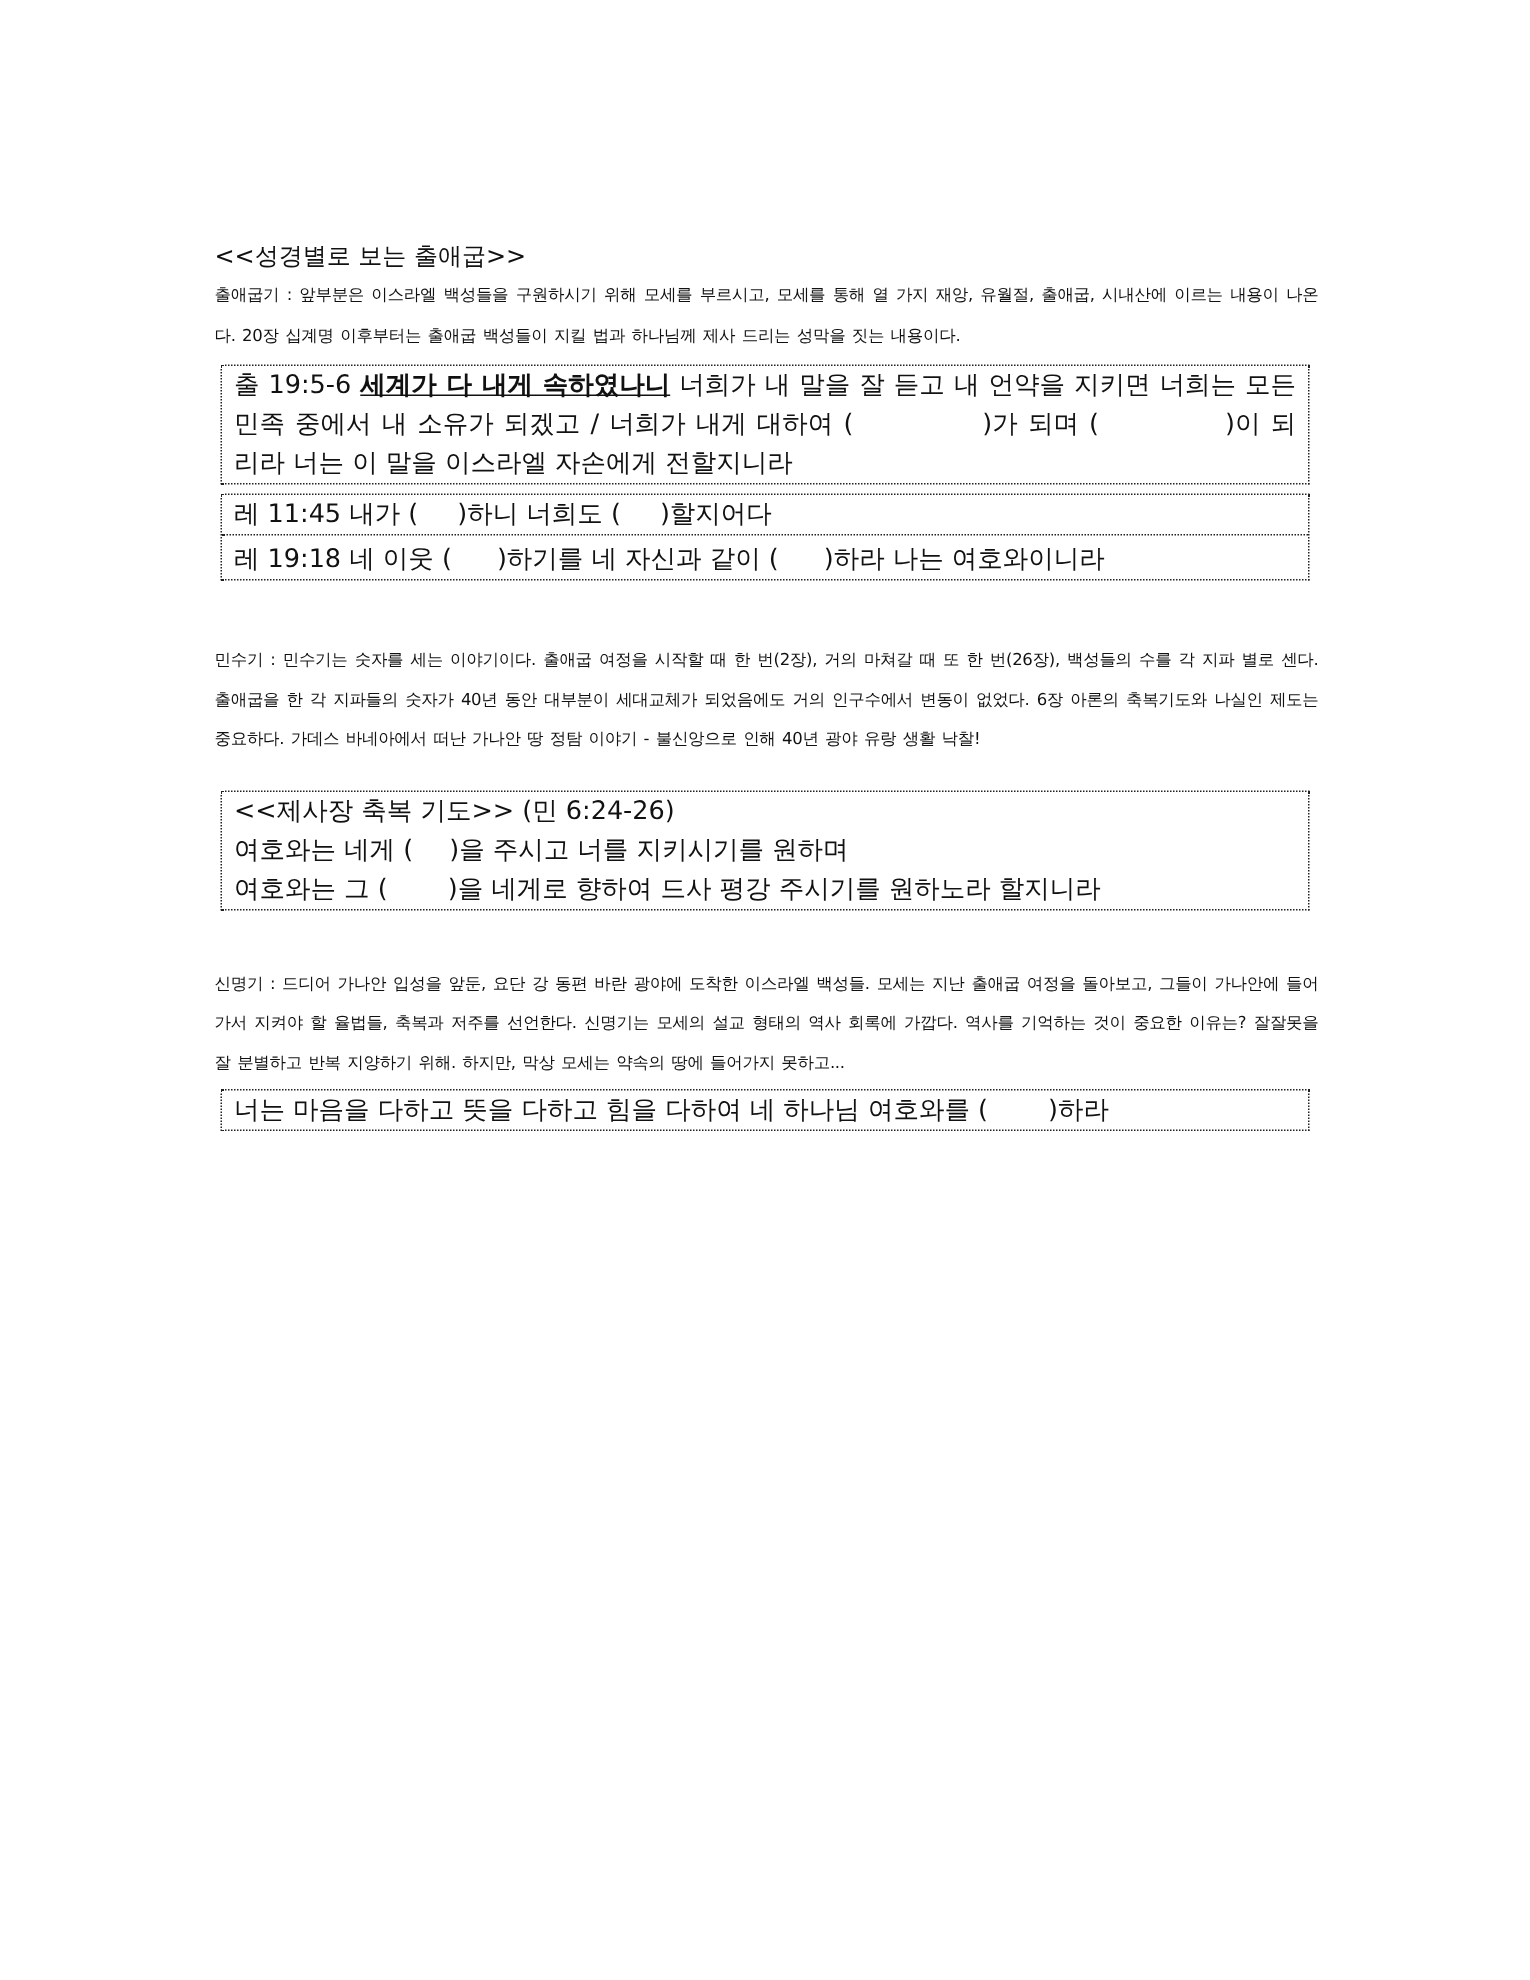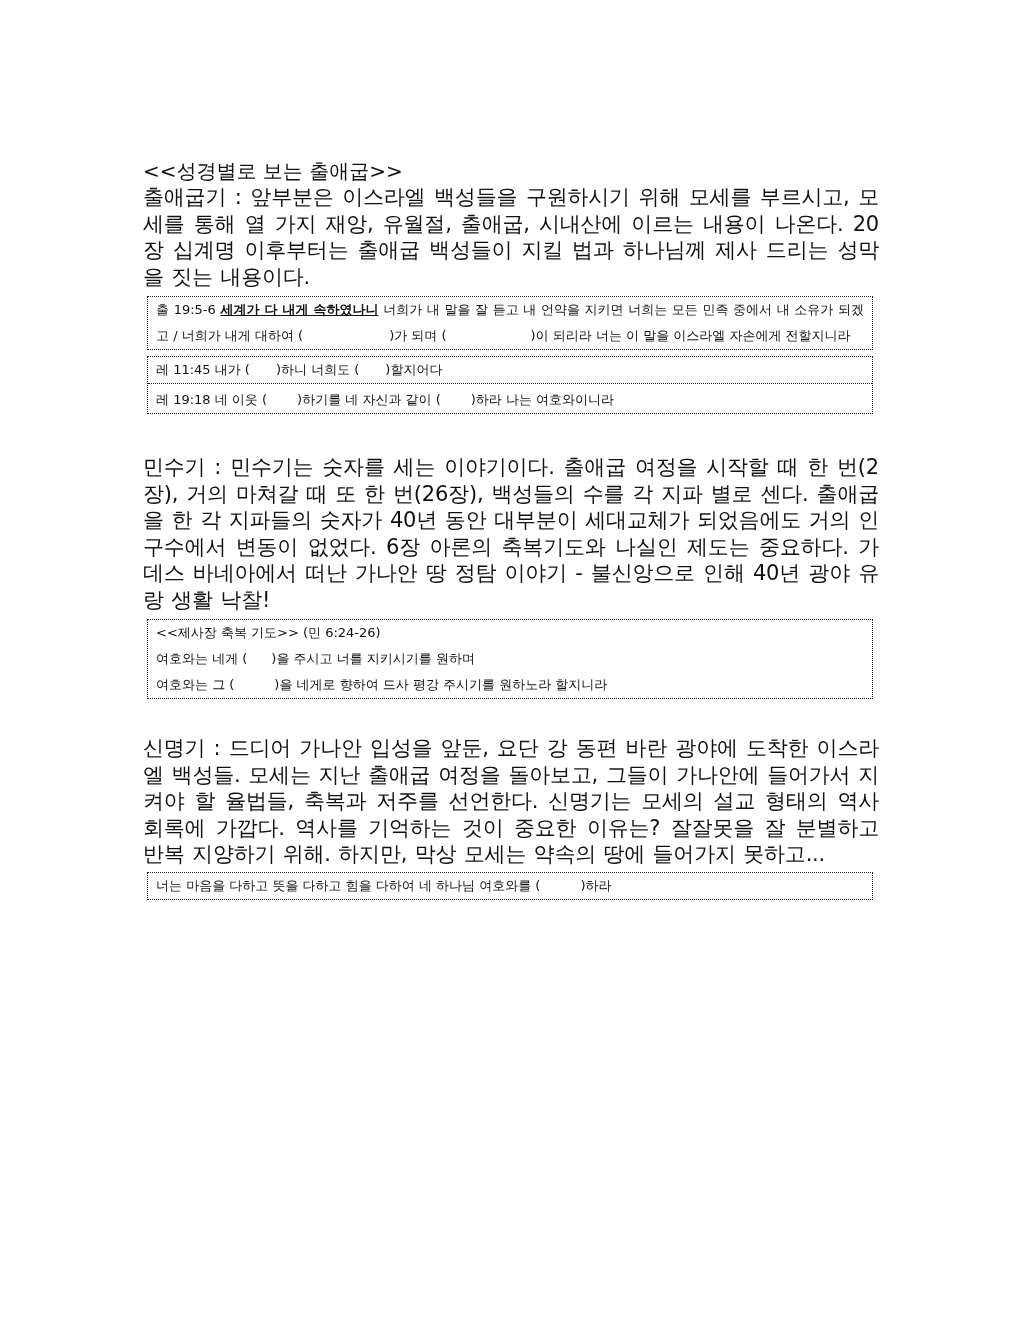--- a/index.html
+++ b/index.html
@@ -1,23 +1,23 @@
 <!DOCTYPE html>
 <html><head>
 <meta charset="utf-8">
 <style>
   html, body { margin: 0; padding: 0; background: #ffffff; }
   body { width: 1020px; height: 1320px; position: relative; overflow: hidden;
          font-family: "DejaVu Sans", "Liberation Sans", sans-serif; color: #111; }
   .page { position: absolute; left: 143px; top: 158px; width: 736px; }
-  .p { font-size: 21px; line-height: 26.5px; text-align: justify; text-align-last: left;
+  .p { font-size: 11px; line-height: 26.5px; text-align: justify; text-align-last: left;
        letter-spacing: -0.2px; word-spacing: 1px; margin: 0; }
-  .heading { font-size: 20px; line-height: 26px; margin: 0; }
+  .heading { font-size: 16px; line-height: 26px; margin: 0; }
   .box { margin-left: 4px; width: 726px; border: 1px dotted #222; box-sizing: border-box; }
-  .box .row { font-size: 13px; line-height: 26px; padding: 0 8px; }
+  .box .row { font-size: 17px; line-height: 26px; padding: 0 8px; }
   .box .row + .row.sep { border-top: 1px dotted #222; }
   .box .row.multi { text-align: justify; text-align-last: left; }
   .u { text-decoration: underline; font-weight: bold; }
   .blank { display: inline-block; }
 </style>
 </head>
 <body>
 
 <div class="page">
 
@@ -35,21 +35,21 @@
   <div class="box" style="margin-top:6px;">
     <div class="row">
       <span>레 11:45 내가 (</span><span class="blank" style="width:26px"></span><span>)하니 너희도 (</span><span class="blank" style="width:26px"></span><span>)할지어다</span>
     </div>
     <div class="row sep" style="padding-top:3px;">
       <span>레 19:18 네 이웃 (</span><span class="blank" style="width:30px"></span><span>)하기를 네 자신과 같이 (</span><span class="blank" style="width:30px"></span><span>)하라 나는 여호와이니라</span>
     </div>
   </div>
 
   <p class="p" style="margin-top:40px;">민수기 : 민수기는 숫자를 세는 이야기이다. 출애굽 여정을 시작할 때 한 번(2장), 거의 마쳐갈 때 또 한 번(26장), 백성들의 수를 각 지파 별로 센다. 출애굽을 한 각 지파들의 숫자가 40년 동안 대부분이 세대교체가 되었음에도 거의 인구수에서 변동이 없었다. 6장 아론의 축복기도와 나실인 제도는 중요하다. 가데스 바네아에서 떠난 가나안 땅 정탐 이야기 - 불신앙으로 인해 40년 광야 유랑 생활 낙찰!</p>
-  <div class="box" style="margin-top:6px;">
+  <div class="box" style="margin-top:20px;">
     <div class="row">&lt;&lt;제사장 축복 기도&gt;&gt; (민 6:24-26)</div>
     <div class="row">
       <span>여호와는 네게 (</span><span class="blank" style="width:24px"></span><span>)을 주시고 너를 지키시기를 원하며</span>
     </div>
     <div class="row">
       <span>여호와는 그 (</span><span class="blank" style="width:40px"></span><span>)을 네게로 향하여 드사 평강 주시기를 원하노라 할지니라</span>
     </div>
   </div>
 
   <p class="p" style="margin-top:36px;">신명기 : 드디어 가나안 입성을 앞둔, 요단 강 동편 바란 광야에 도착한 이스라엘 백성들. 모세는 지난 출애굽 여정을 돌아보고, 그들이 가나안에 들어가서 지켜야 할 율법들, 축복과 저주를 선언한다. 신명기는 모세의 설교 형태의 역사 회록에 가깝다. 역사를 기억하는 것이 중요한 이유는? 잘잘못을 잘 분별하고 반복 지양하기 위해. 하지만, 막상 모세는 약속의 땅에 들어가지 못하고...</p>

